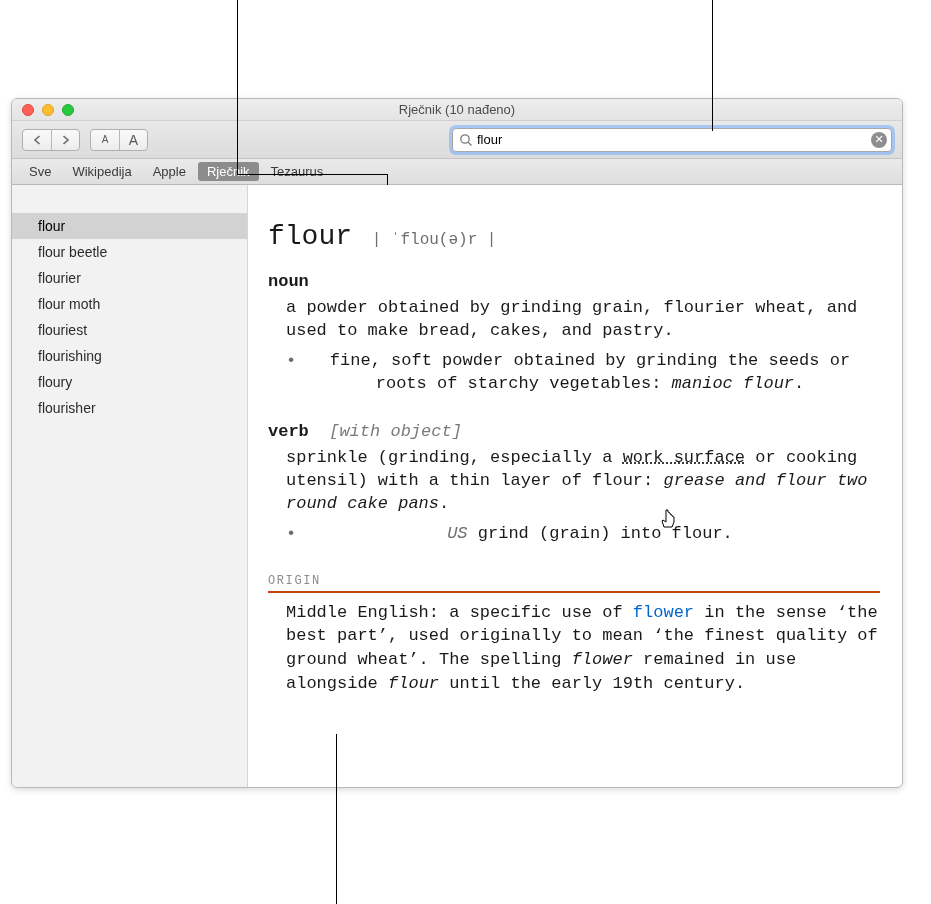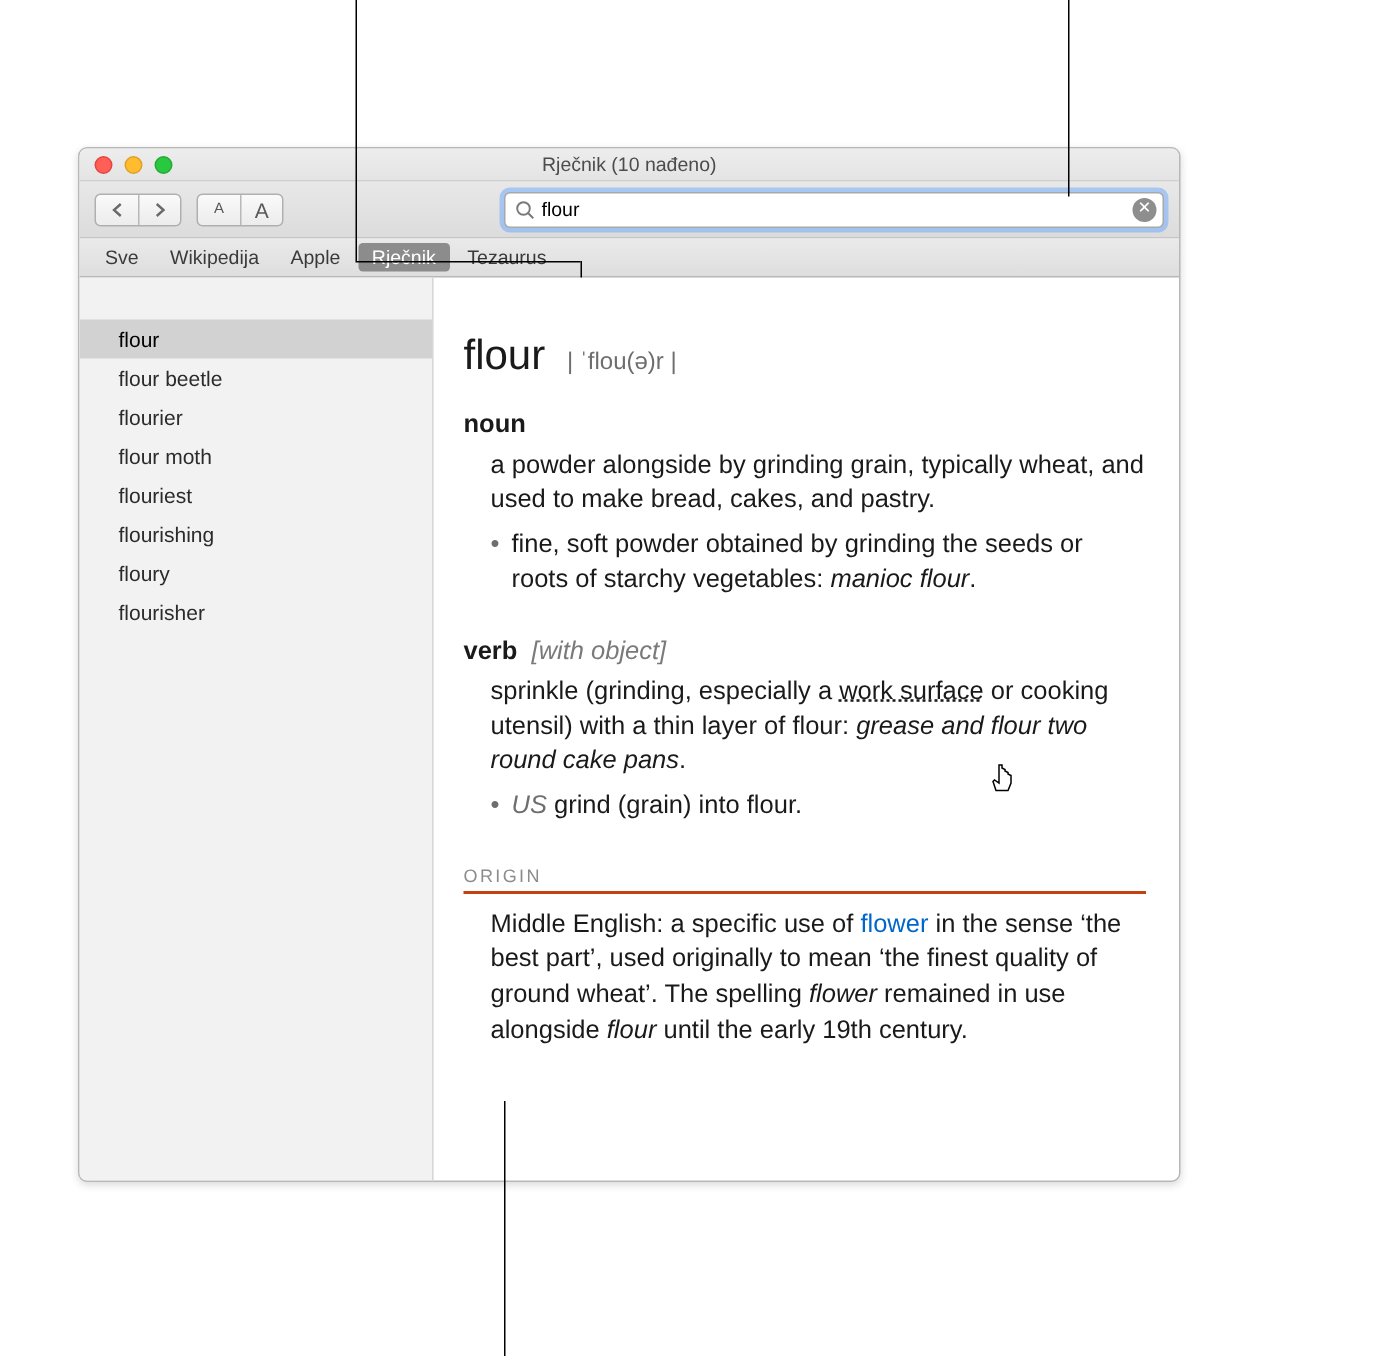--- a/index.html
+++ b/index.html
@@ -12,30 +12,29 @@
   }
   .callout-line {
     position: absolute;
     background: #000;
     z-index: 100;
   }
   .window {
     position: absolute;
     top: 98px;
     left: 11px;
-    width: 735px;
+    width: 892px;
     height: 690px;
     border: 1px solid #b8b8b8;
     border-radius: 6px;
     background: #fff;
     box-shadow: 0 2px 6px rgba(0,0,0,0.15);
     overflow: hidden;
     display: flex;
     flex-direction: column;
-    margin-left: 41px;
   }
   .titlebar {
     height: 22px;
     background: linear-gradient(#ededed,#e4e4e4);
     border-bottom: 1px solid #d0d0d0;
     display: flex;
     align-items: center;
     position: relative;
   }
   .traffic { display: flex; gap: 8px; padding-left: 10px; }
@@ -147,20 +146,21 @@
   }
   .sidebar .item.selected {
     background: #d2d2d2;
     color: #000;
   }
   .content {
     flex: 1;
     padding: 36px 22px 8px 20px;
     overflow: auto;
     color: #1a1a1a;
+    font-family: Liberation Mono, monospace;
   }
   .headword {
     font-size: 28px;
     font-weight: 400;
   }
   .pron {
     font-size: 16px;
     color: #6e6e6e;
     margin-left: 10px;
     font-weight: 300;
@@ -175,20 +175,21 @@
     margin: 6px 0 0 18px;
     font-size: 17px;
     line-height: 1.35;
   }
   .subdef {
     margin: 7px 0 0 18px;
     font-size: 17px;
     line-height: 1.35;
     position: relative;
     padding-left: 14px;
+    text-align: center;
   }
   .subdef::before {
     content: "•";
     position: absolute;
     left: 0;
     color: #6e6e6e;
   }
   .example { font-style: italic; }
   .region { font-style: italic; color: #6e6e6e; }
   .origin-label {
@@ -280,21 +281,21 @@
       <div class="item">flourisher</div>
     </div>
 
     <div class="content">
       <div>
         <span class="headword">flour</span>
         <span class="pron">| ˈflou(ə)r |</span>
       </div>
 
       <div class="pos">noun</div>
-      <div class="def">a powder alongside by grinding grain, typically wheat, and used to make bread, cakes, and pastry.</div>
+      <div class="def">a powder obtained by grinding grain, flourier wheat, and used to make bread, cakes, and pastry.</div>
       <div class="subdef">
         <span>fine, soft powder obtained by grinding the seeds or roots of starchy vegetables: </span><span class="example">manioc flour</span><span>.</span>
       </div>
 
       <div class="pos" style="margin-top:26px">
         <span>verb</span>&nbsp;&nbsp;<span class="gram">[with object]</span>
       </div>
       <div class="def">
         <span>sprinkle (grinding, especially a </span><span class="underline">work surface</span><span> or cooking utensil) with a thin layer of flour: </span><span class="example">grease and flour two round cake pans</span><span>.</span>
       </div>

